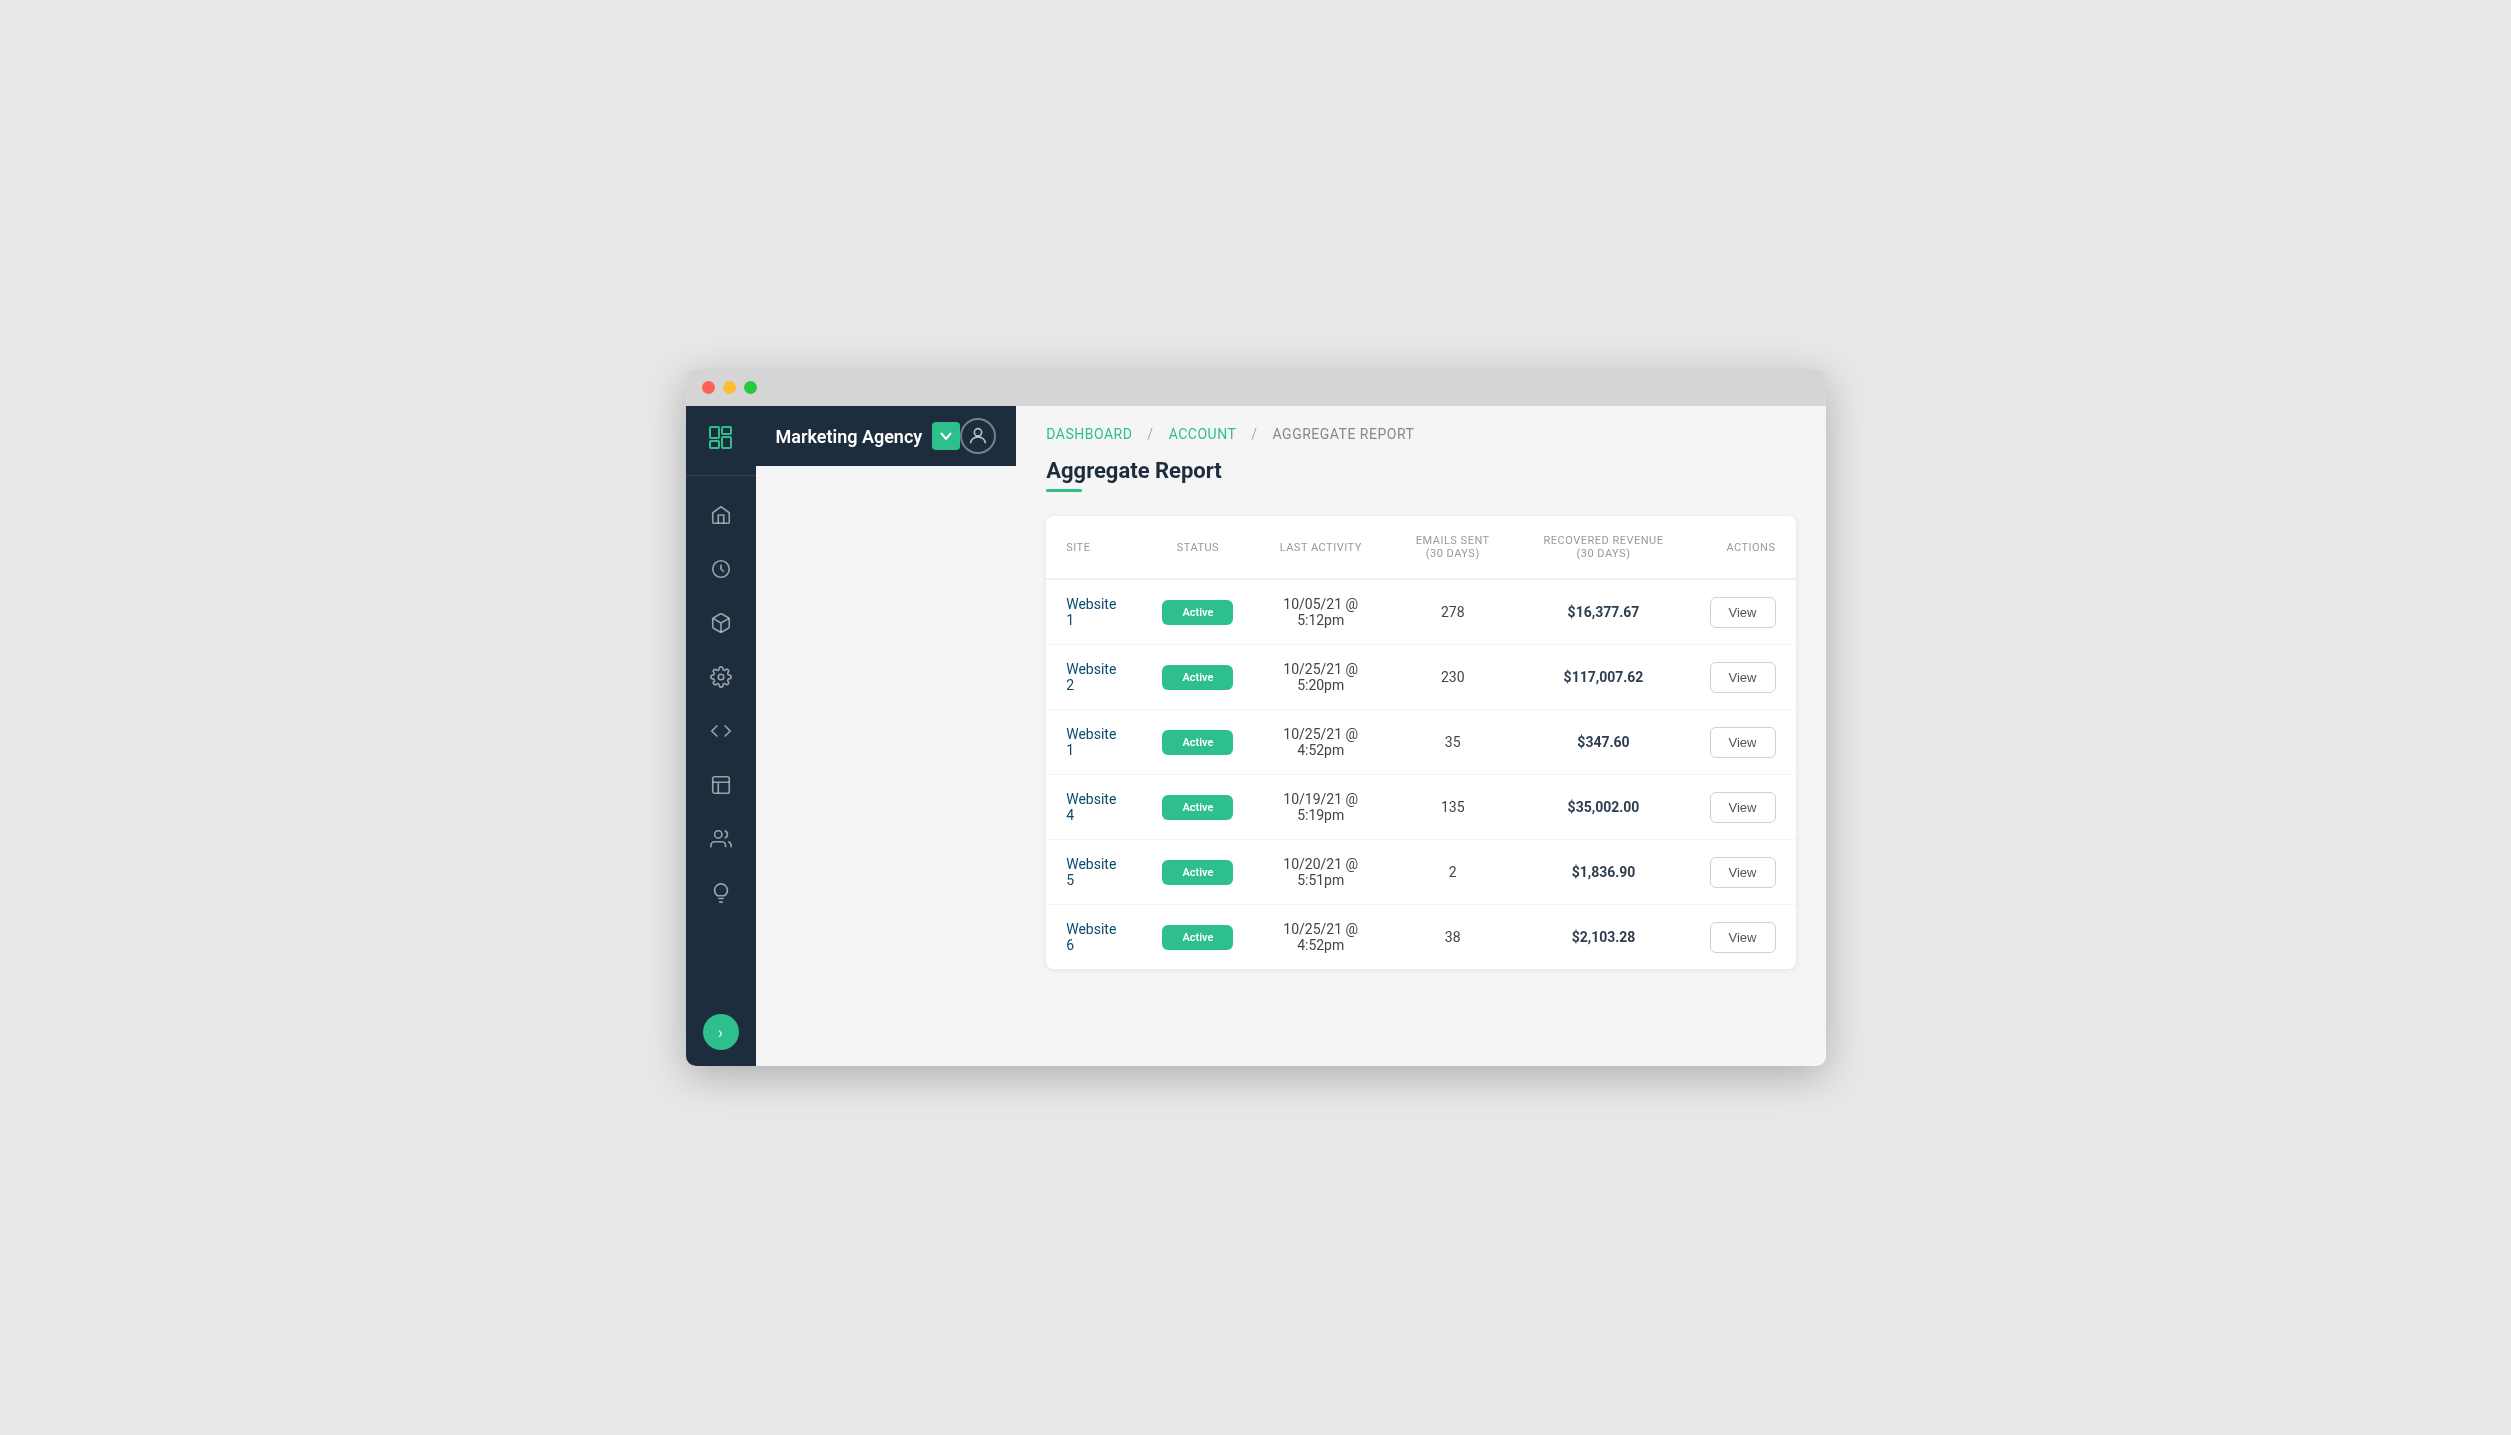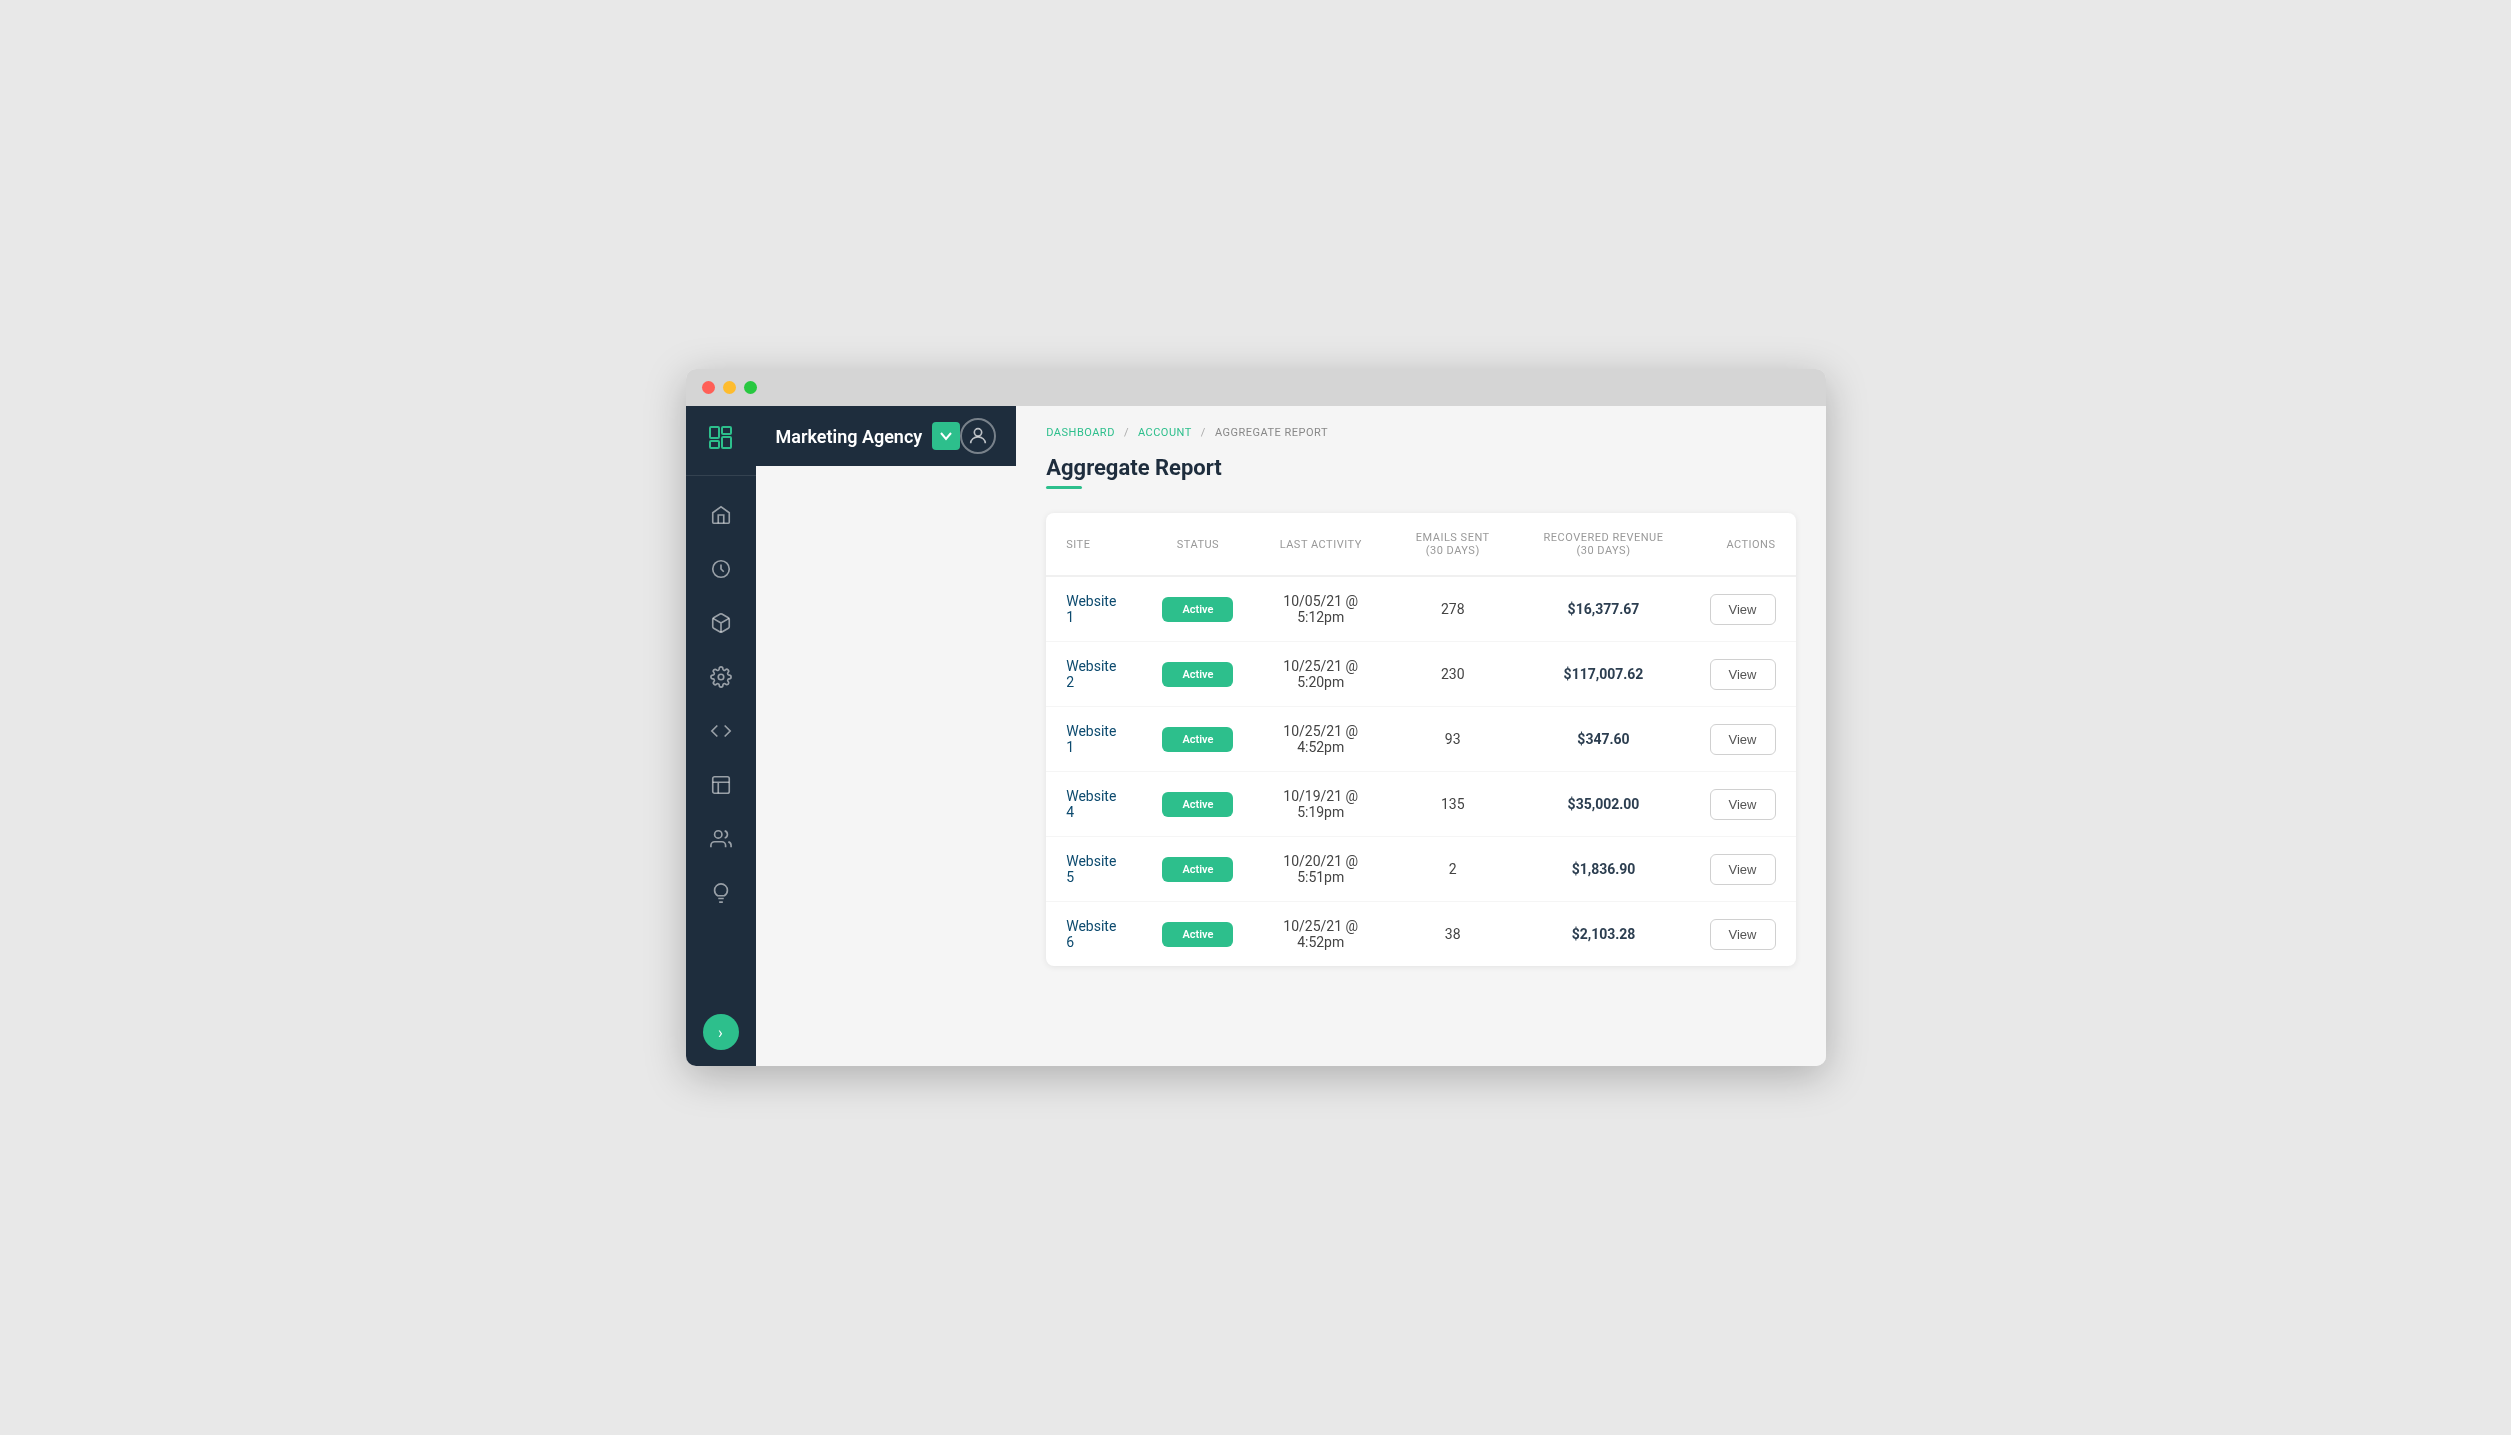--- a/index.html
+++ b/index.html
@@ -178,22 +178,22 @@
     
     .page-content {
       flex: 1;
       padding: 20px 30px;
       overflow-y: auto;
     }
 
     .breadcrumb {
       display: flex;
       align-items: center;
-      gap: 9px;
-      font-size: 11px;
+      gap: 15px;
+      font-size: 14px;
       color: #888;
       text-transform: uppercase;
       letter-spacing: 0.5px;
       margin-bottom: 16px;
     }
 
     .breadcrumb-link {
       color: #2dbf8c;
       cursor: pointer;
       text-decoration: none;
@@ -467,21 +467,21 @@
     </td>
   </tr>
                 <tr>
     <td>
       <span class="site-name">Website 1</span>
     </td>
     <td class="center">
       <span class="status-badge status-active">Active</span>
     </td>
     <td class="center">10/25/21 @ 4:52pm</td>
-    <td class="center">93</td>
+    <td class="center">35</td>
     <td class="center revenue">$347.60</td>
     <td class="right">
       <button class="view-btn">View</button>
     </td>
   </tr>
                 <tr>
     <td>
       <span class="site-name">Website 4</span>
     </td>
     <td class="center">

